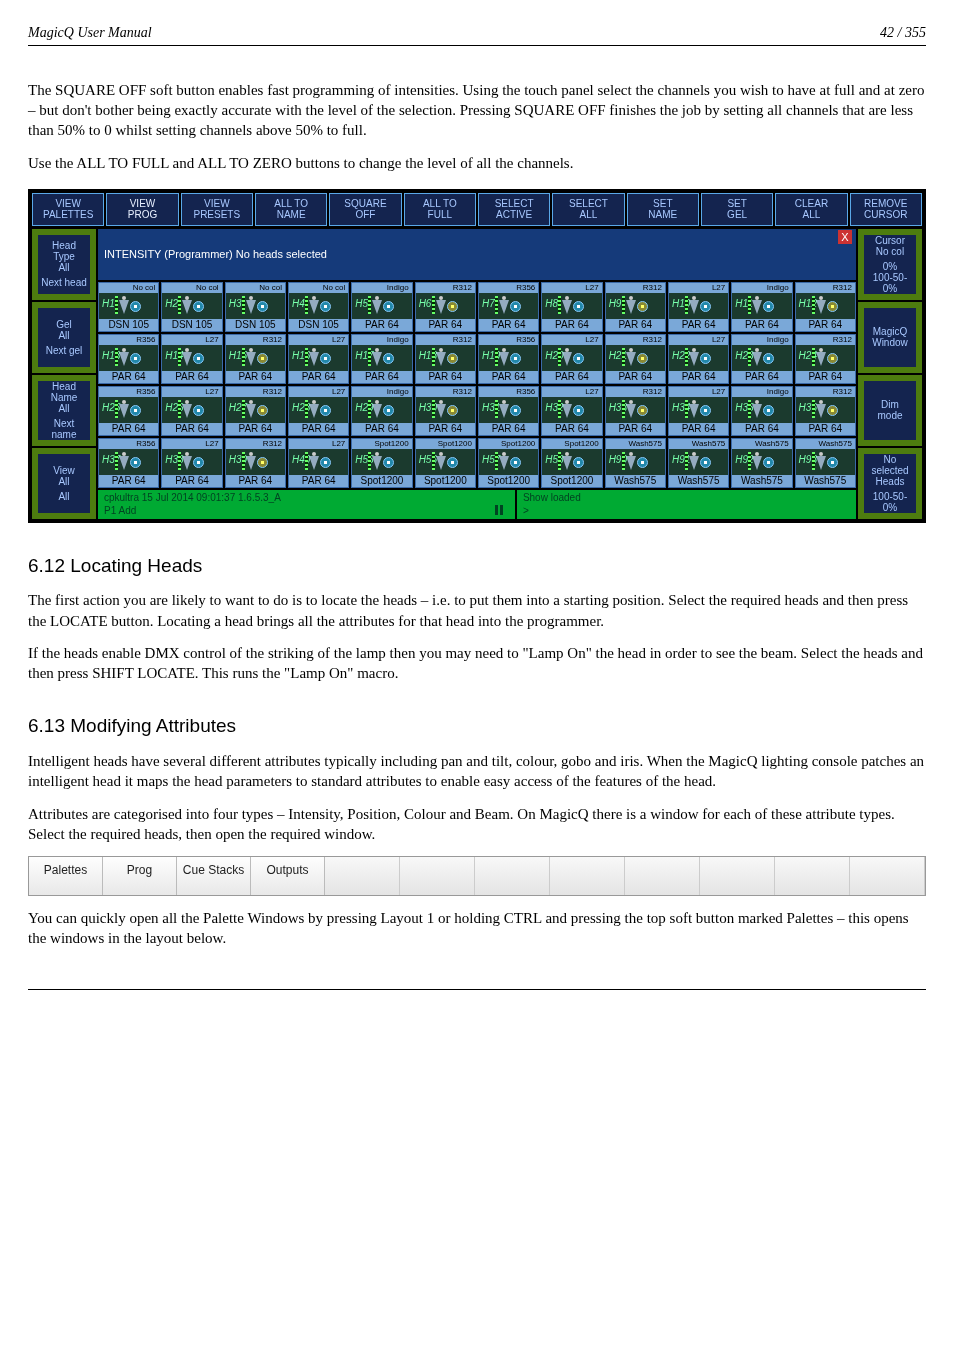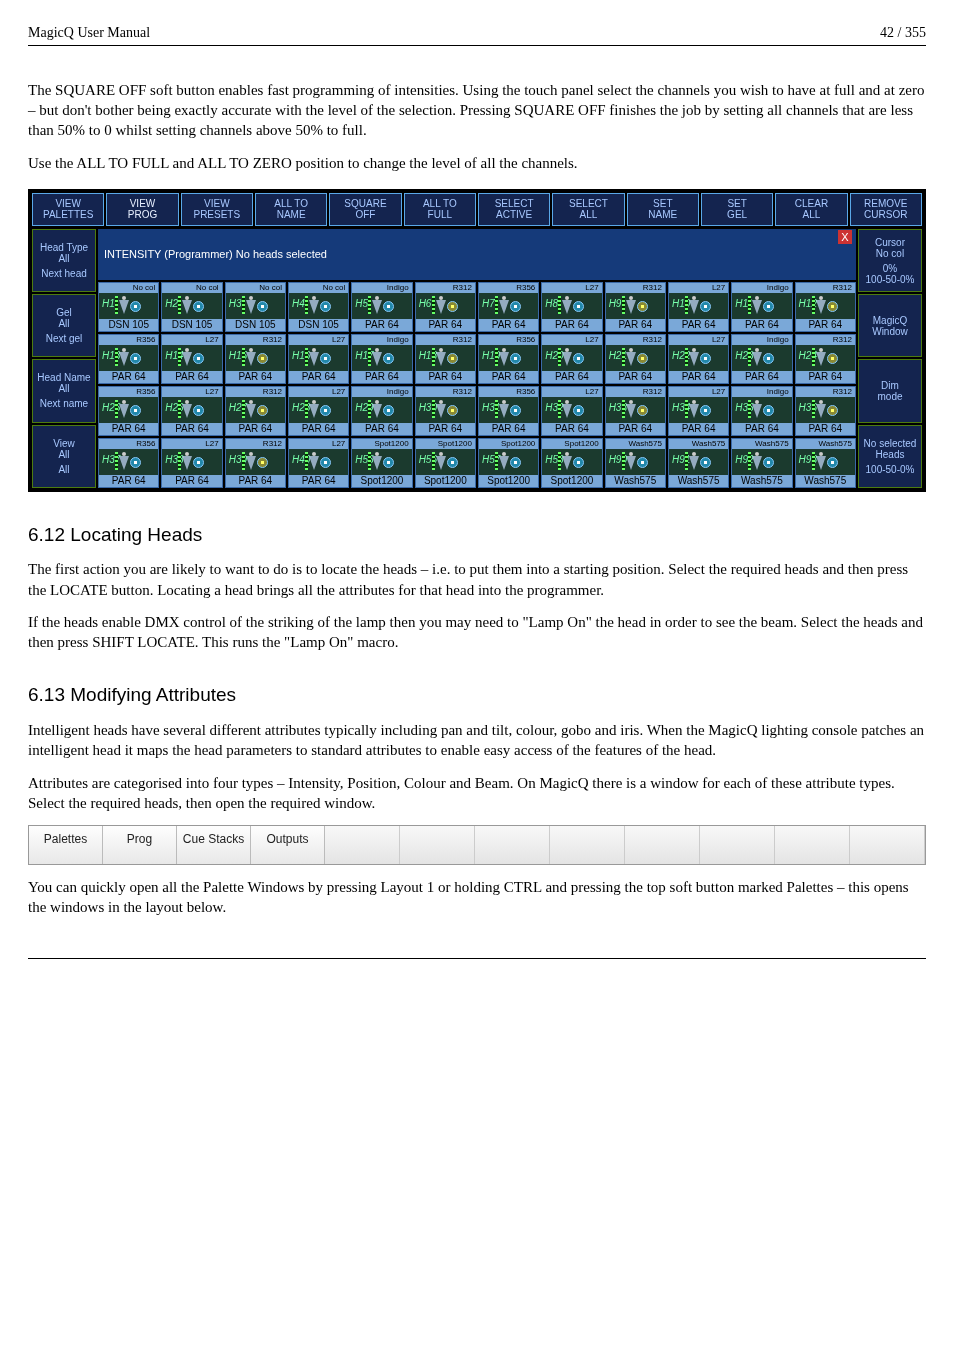--- a/index.html
+++ b/index.html
@@ -13,20 +13,21 @@
     line-height: 1.35;
     background: #fff;
   }
   .hdr {
     display: flex;
     justify-content: space-between;
     font-size: 14px;
     padding-bottom: 2px;
     border-bottom: 1px solid #000;
     margin-bottom: 0;
+    font-style: italic;
   }
   .block { margin-top: 34px; margin-bottom: 16px; font-family: Liberation Serif, serif; }
   p { margin: 8px 0 12px 0; }
   h2 { font-family: Arial, Helvetica, sans-serif; font-weight: normal; font-size: 19px; margin: 30px 0 12px 0; }
   .footline { border-top: 1px solid #000; margin-top: 40px; }
 
   
   .prog-shot {
     background: #000;
     padding: 4px 4px 4px 4px;
@@ -58,21 +59,21 @@
   }
   .side-col {
     width: 64px;
     display: flex;
     flex-direction: column;
     gap: 2px;
   }
   .side-btn {
     flex: 1 1 0;
     background: #14244f;
-    border: 1px solid #4d7c0f;
+    border: 6px solid #4d7c0f;
     color: #a8c8ff;
     text-align: center;
     font-size: 10px;
     display: flex; flex-direction: column; justify-content: center;
     padding: 2px;
     line-height: 1.1;
     min-height: 44px;
   }
   .center-area {
     flex: 1 1 auto;
@@ -204,21 +205,21 @@
 </head>
 <body>
 
 <div class="hdr">
   <span>MagicQ User Manual</span>
   <span>42 / 355</span>
 </div>
 
 <div class="block">
   <p>The SQUARE OFF soft button enables fast programming of intensities. Using the touch panel select the channels you wish to have at full and at zero – but don't bother being exactly accurate with the level of the selection. Pressing SQUARE OFF finishes the job by setting all channels that are less than 50% to 0 whilst setting channels above 50% to full.</p>
-  <p>Use the ALL TO FULL and ALL TO ZERO position to change the level of all the channels.</p>
+  <p>Use the ALL TO FULL and ALL TO ZERO buttons to change the level of all the channels.</p>
 </div>
 
 <div class="prog-shot">
 
   <div class="soft-row" id="soft-row">
       <div class="soft-btn">
         <span class="l1">VIEW</span>
         <span class="l2">PALETTES</span>
       </div>
       <div class="soft-btn bright">
@@ -783,20 +784,33 @@
               <div class="hc-num">H93</div>
               <div class="icon-set">
                 <div class="ic-pan"></div>
                 <div class="ic-beam"></div>
                 <div class="ic-gobo"></div>
               </div>
               <div class="hc-bot">Wash575</div>
             </div>
           </div>
         </div>
+      <div class="status-bar">
+        <div class="status-left">
+          <span>cpkultra 15 Jul 2014 09:01:37 1.6.5.3_A</span>
+          <span>
+            <span>P1 Add</span>
+            <span class="pause-ic" style="float:right;margin-top:1px"></span>
+          </span>
+        </div>
+        <div class="status-right">
+          <div>Show loaded</div>
+          <div>&gt;</div>
+        </div>
+      </div>
     </div>
 
     <div class="side-col" id="side-right">
         <div class="side-btn">
           <span>Cursor</span>
           <span>No col</span>
           <span style="margin-top:4px">0%</span>
           <span>100-50-0%</span>
         </div>
         <div class="side-btn">

